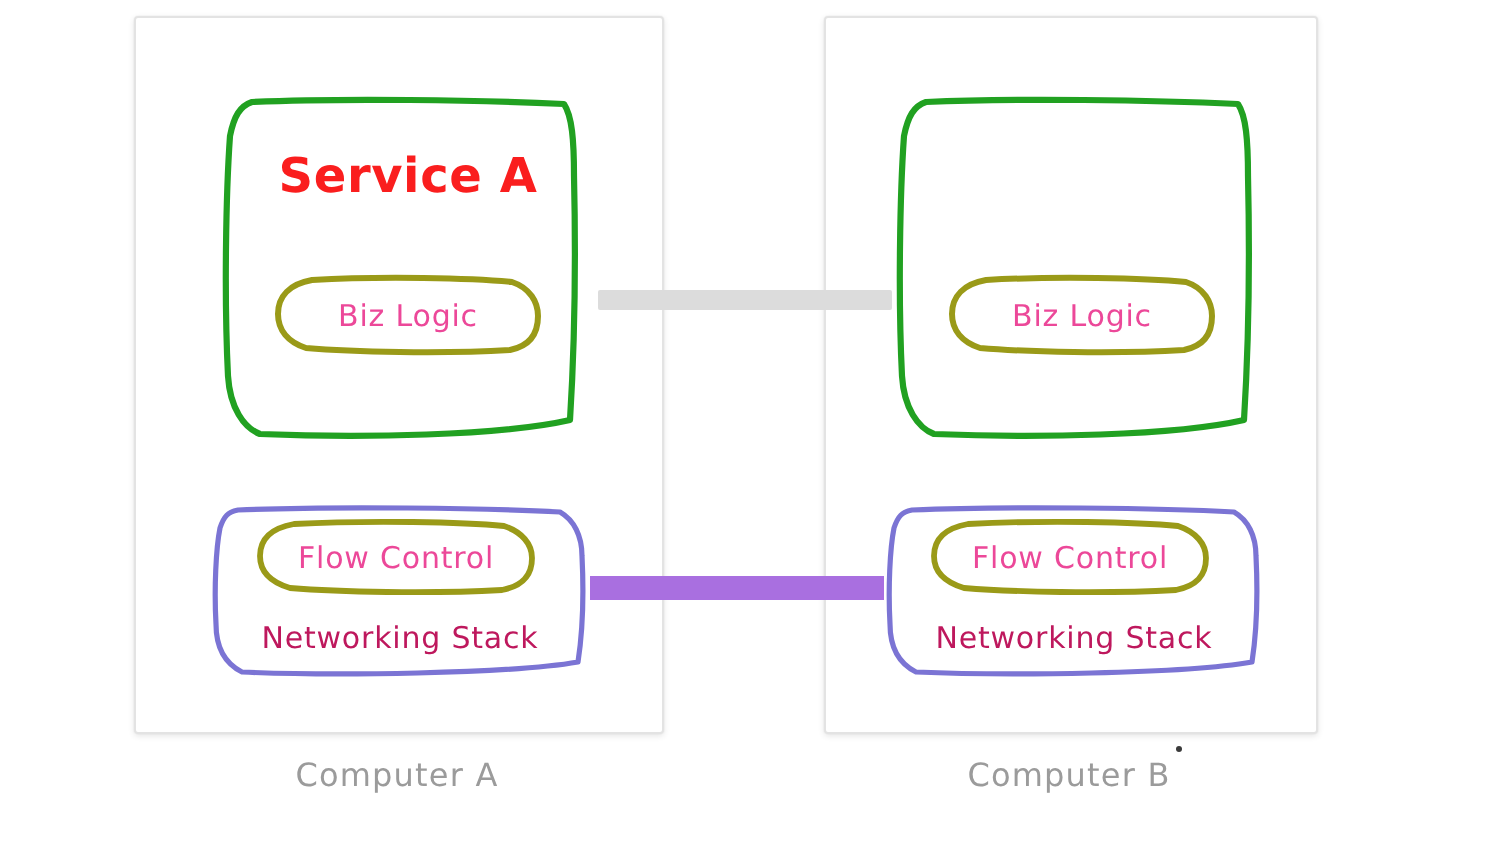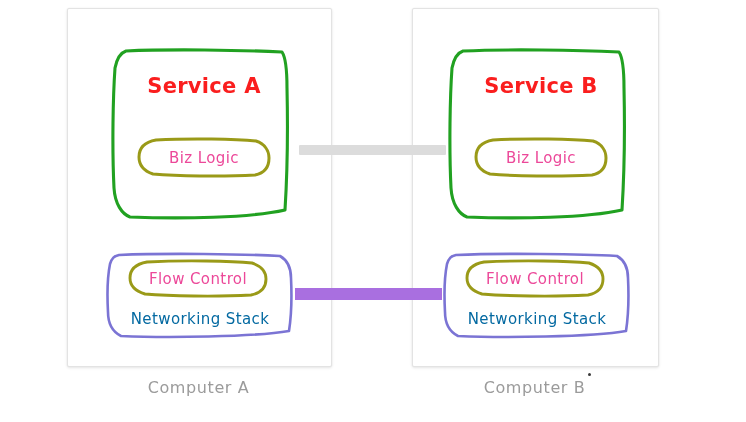--- a/index.html
+++ b/index.html
@@ -75,21 +75,21 @@
   #service-a-box { left: 110px; top: 48px; width: 188px; height: 174px; }
   #service-b-box { left: 447px; top: 48px; width: 188px; height: 174px; }
 
   .service-title {
     position: absolute;
     left: 0;
     top: 26px;
     width: 100%;
     text-align: center;
     color: #fa1e1e;
-    font-size: 21px;
+    font-size: 24px;
     font-weight: bold;
     letter-spacing: 0.3px;
     font-family: "DejaVu Sans", sans-serif;
   }
 
   
   .pill {
     position: absolute;
     border-radius: 22px;
     background: #ffffff;
@@ -118,21 +118,21 @@
   }
   #netstack-a-box { left: 105px; top: 252px; width: 190px; height: 87px; }
   #netstack-b-box { left: 442px; top: 252px; width: 190px; height: 87px; }
 
   .netstack-label {
     position: absolute;
     left: 0;
     bottom: 11px;
     width: 100%;
     text-align: center;
-    color: #0369a1;
+    color: #be185d;
     font-size: 15px;
     letter-spacing: 0.4px;
     font-family: "DejaVu Sans", sans-serif;
     white-space: nowrap;
   }
   #flow-control-a-pill { left: 22px; top: 7px; width: 142px; height: 39px; }
   #flow-control-b-pill { left: 22px; top: 7px; width: 142px; height: 39px; }
 
   
   .connector {
@@ -181,21 +181,20 @@
       </svg>
       <div class="pill-label">Biz Logic</div>
     </div>
   </div>
 
   <div class="service-box" id="service-b-box">
     <svg class="sketch-svg" viewBox="0 0 188 174" preserveAspectRatio="none">
       <path d="M16,3 C60,1 130,2 172,4 C176,10 177,22 177,40 C178,84 177,130 175,162
                C140,170 70,171 20,169 C12,166 5,156 4,140 C2,100 3,48 5,20 C7,10 10,5 16,3 Z" fill="none" stroke="#21a121" stroke-width="3.1" stroke-linecap="round" stroke-linejoin="round"></path>
     </svg>
-    <div class="service-title">Service B</div>
 
     <div class="pill" id="biz-logic-b-pill">
       <svg class="sketch-svg" viewBox="0 0 136 41" preserveAspectRatio="none">
         <path d="M20,3 C55,1 100,2 120,4 C129,7 133,14 133,21 C133,30 129,36 119,38
                  C85,40 40,39 17,37 C8,34 3,28 3,20 C3,11 9,5 20,3 Z" fill="none" stroke="#9a9a18" stroke-width="3" stroke-linecap="round" stroke-linejoin="round"></path>
       </svg>
       <div class="pill-label">Biz Logic</div>
     </div>
   </div>
 

